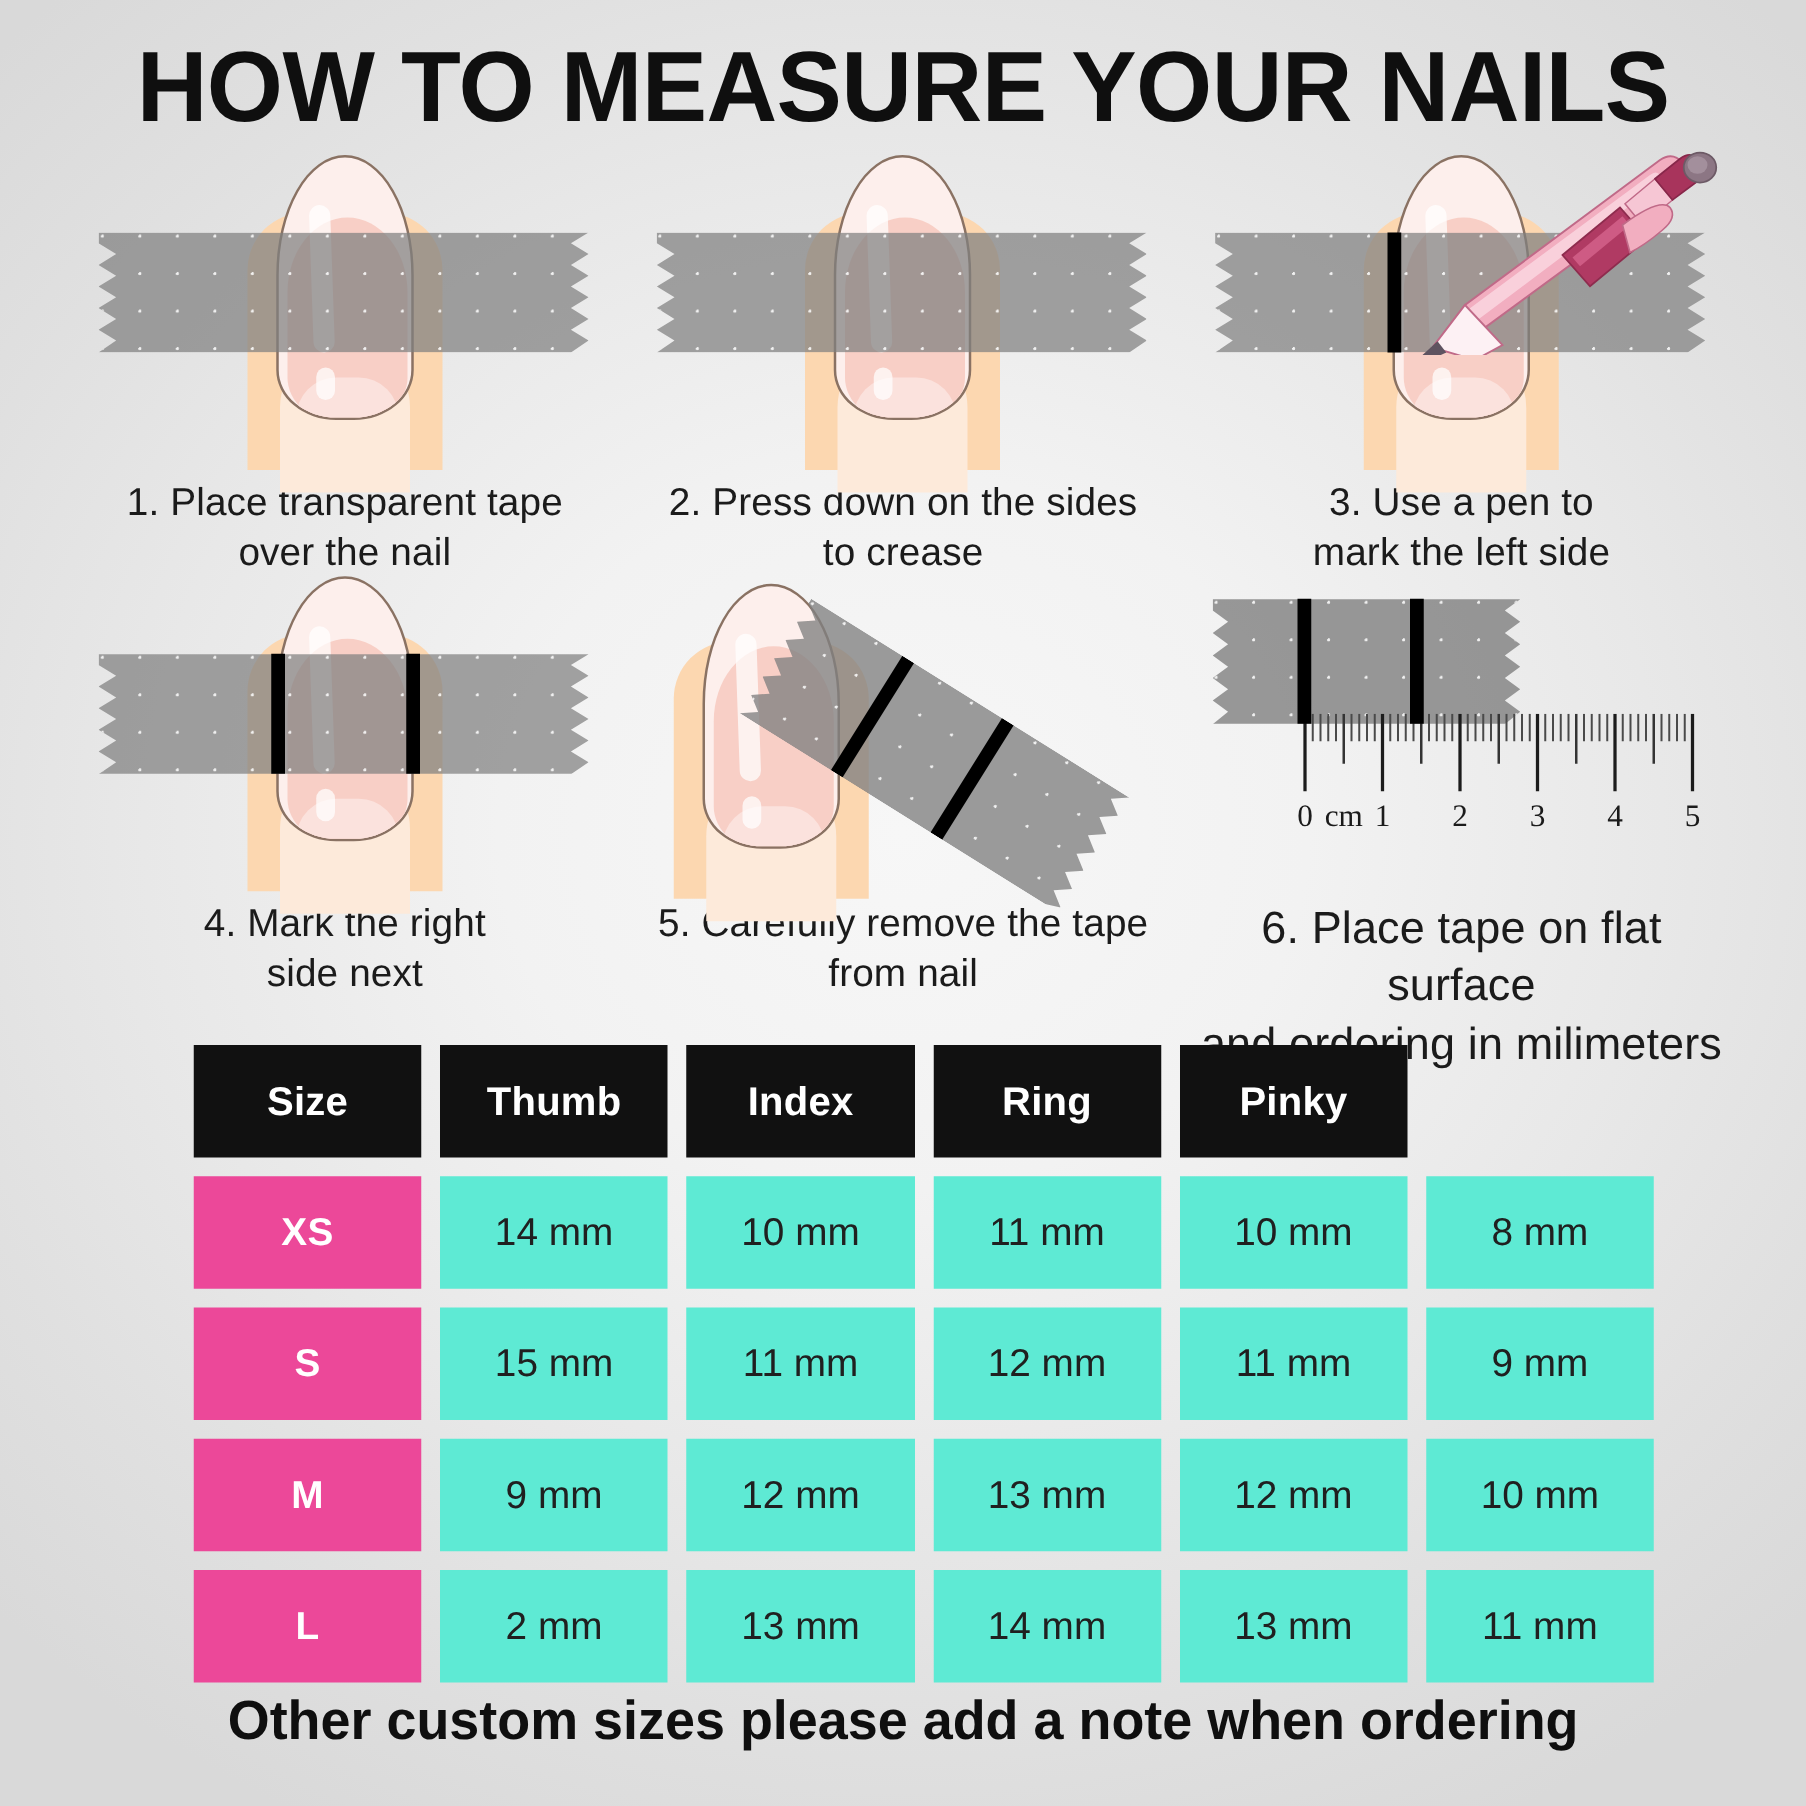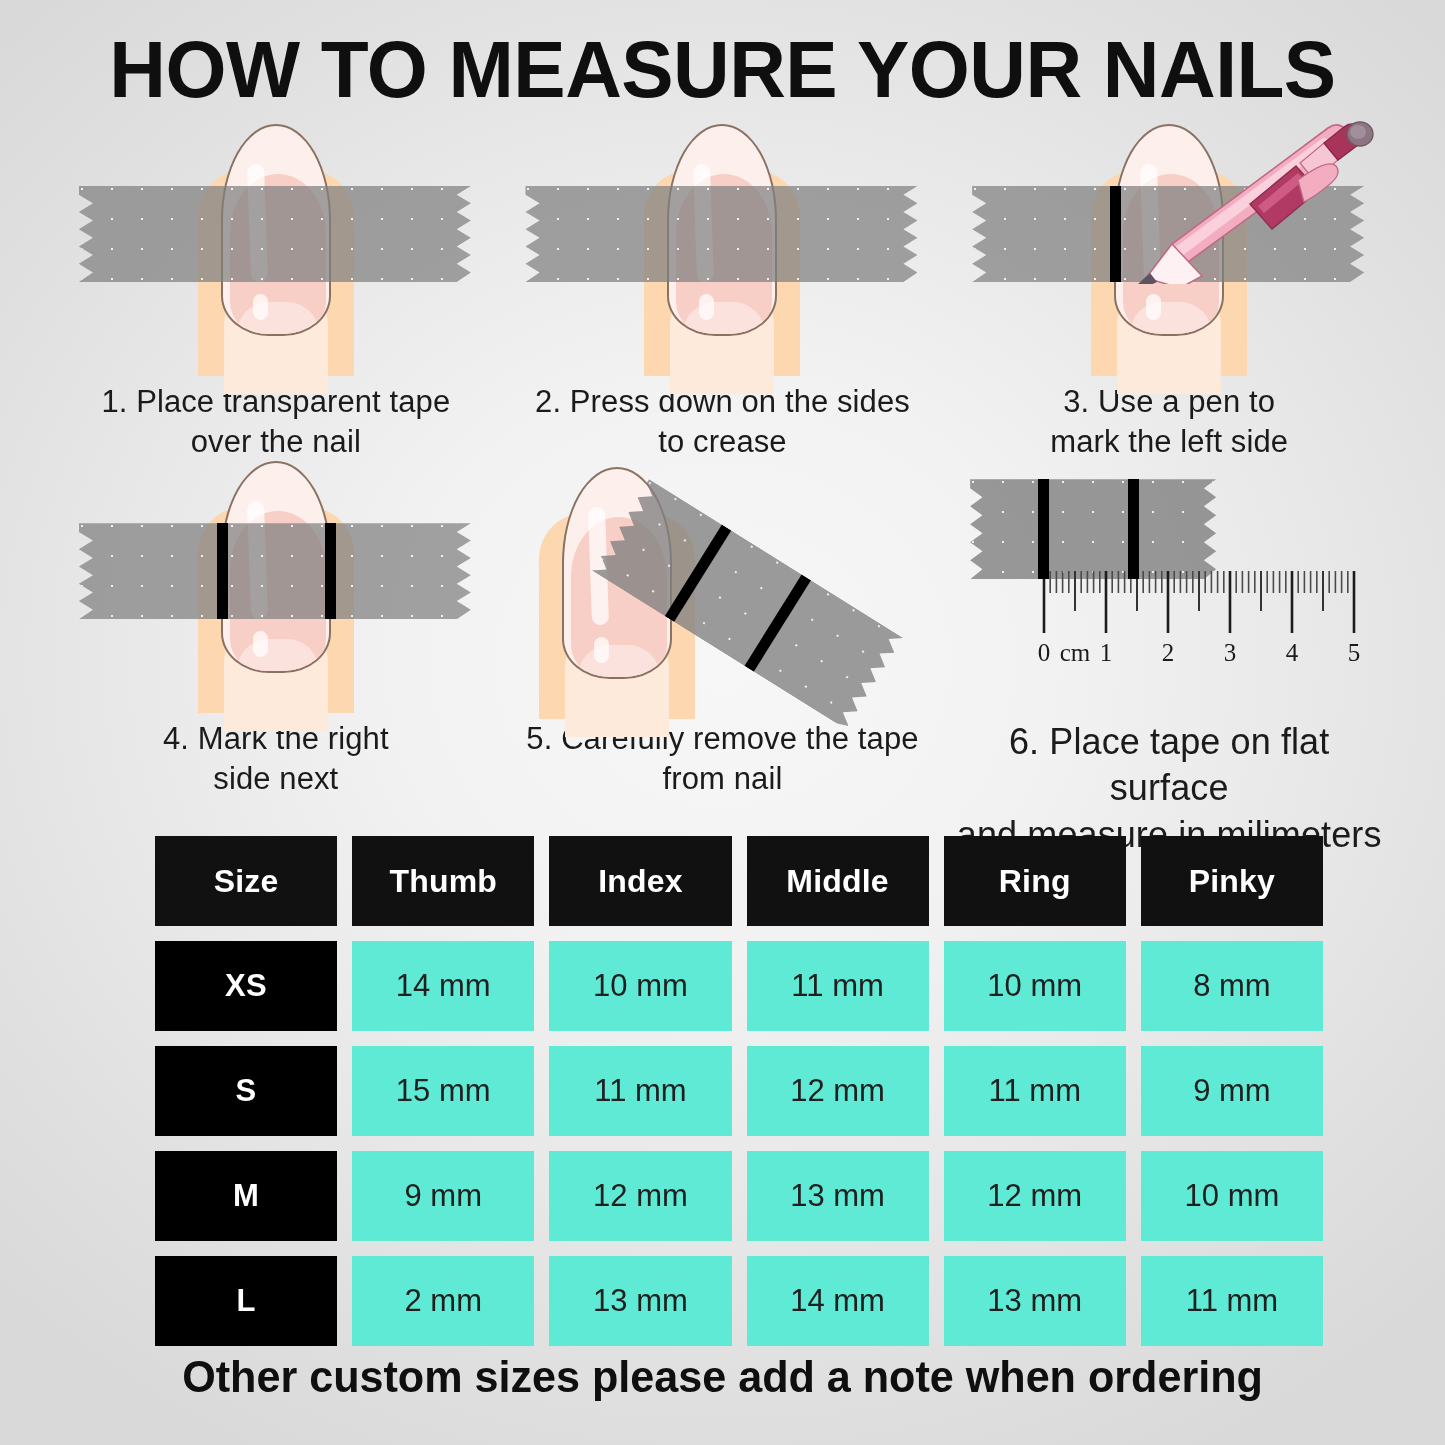--- a/index.html
+++ b/index.html
@@ -281,21 +281,21 @@
     font-size: 30px;
   }
   .cell-head {
     background: #111111;
     color: #ffffff;
     font-weight: bold;
     font-size: 32px;
     letter-spacing: 0.2px;
   }
   .cell-size {
-    background: #000000;
+    background: #ec4899;
     color: #ffffff;
     font-weight: bold;
     font-size: 31px;
     letter-spacing: 0.4px;
   }
   .cell-val {
     background: #5eead4;
     color: #202020;
     font-weight: 300;
     font-size: 31px;
@@ -519,32 +519,31 @@
               <text x="270" y="90">3</text>
               <text x="332" y="90">4</text>
               <text x="394" y="90">5</text>
               <text x="115" y="90">cm</text>
             </g>
         </svg>
       </div>
     </div>
     <div class="caption caption-6">
       <div>6. Place tape on flat surface</div>
-      <div>and measure in milimeters</div>
+      <div>and ordering in milimeters</div>
     </div>
   </div>
 
 </div>
 
 <div class="table">
   <div class="trow">
     <div class="cell cell-head">Size</div>
     <div class="cell cell-head">Thumb</div>
     <div class="cell cell-head">Index</div>
-    <div class="cell cell-head">Middle</div>
     <div class="cell cell-head">Ring</div>
     <div class="cell cell-head">Pinky</div>
   </div>
 
   <div class="trow">
     <div class="cell cell-size">XS</div>
     <div class="cell cell-val">14 mm</div>
     <div class="cell cell-val">10 mm</div>
     <div class="cell cell-val">11 mm</div>
     <div class="cell cell-val">10 mm</div>

